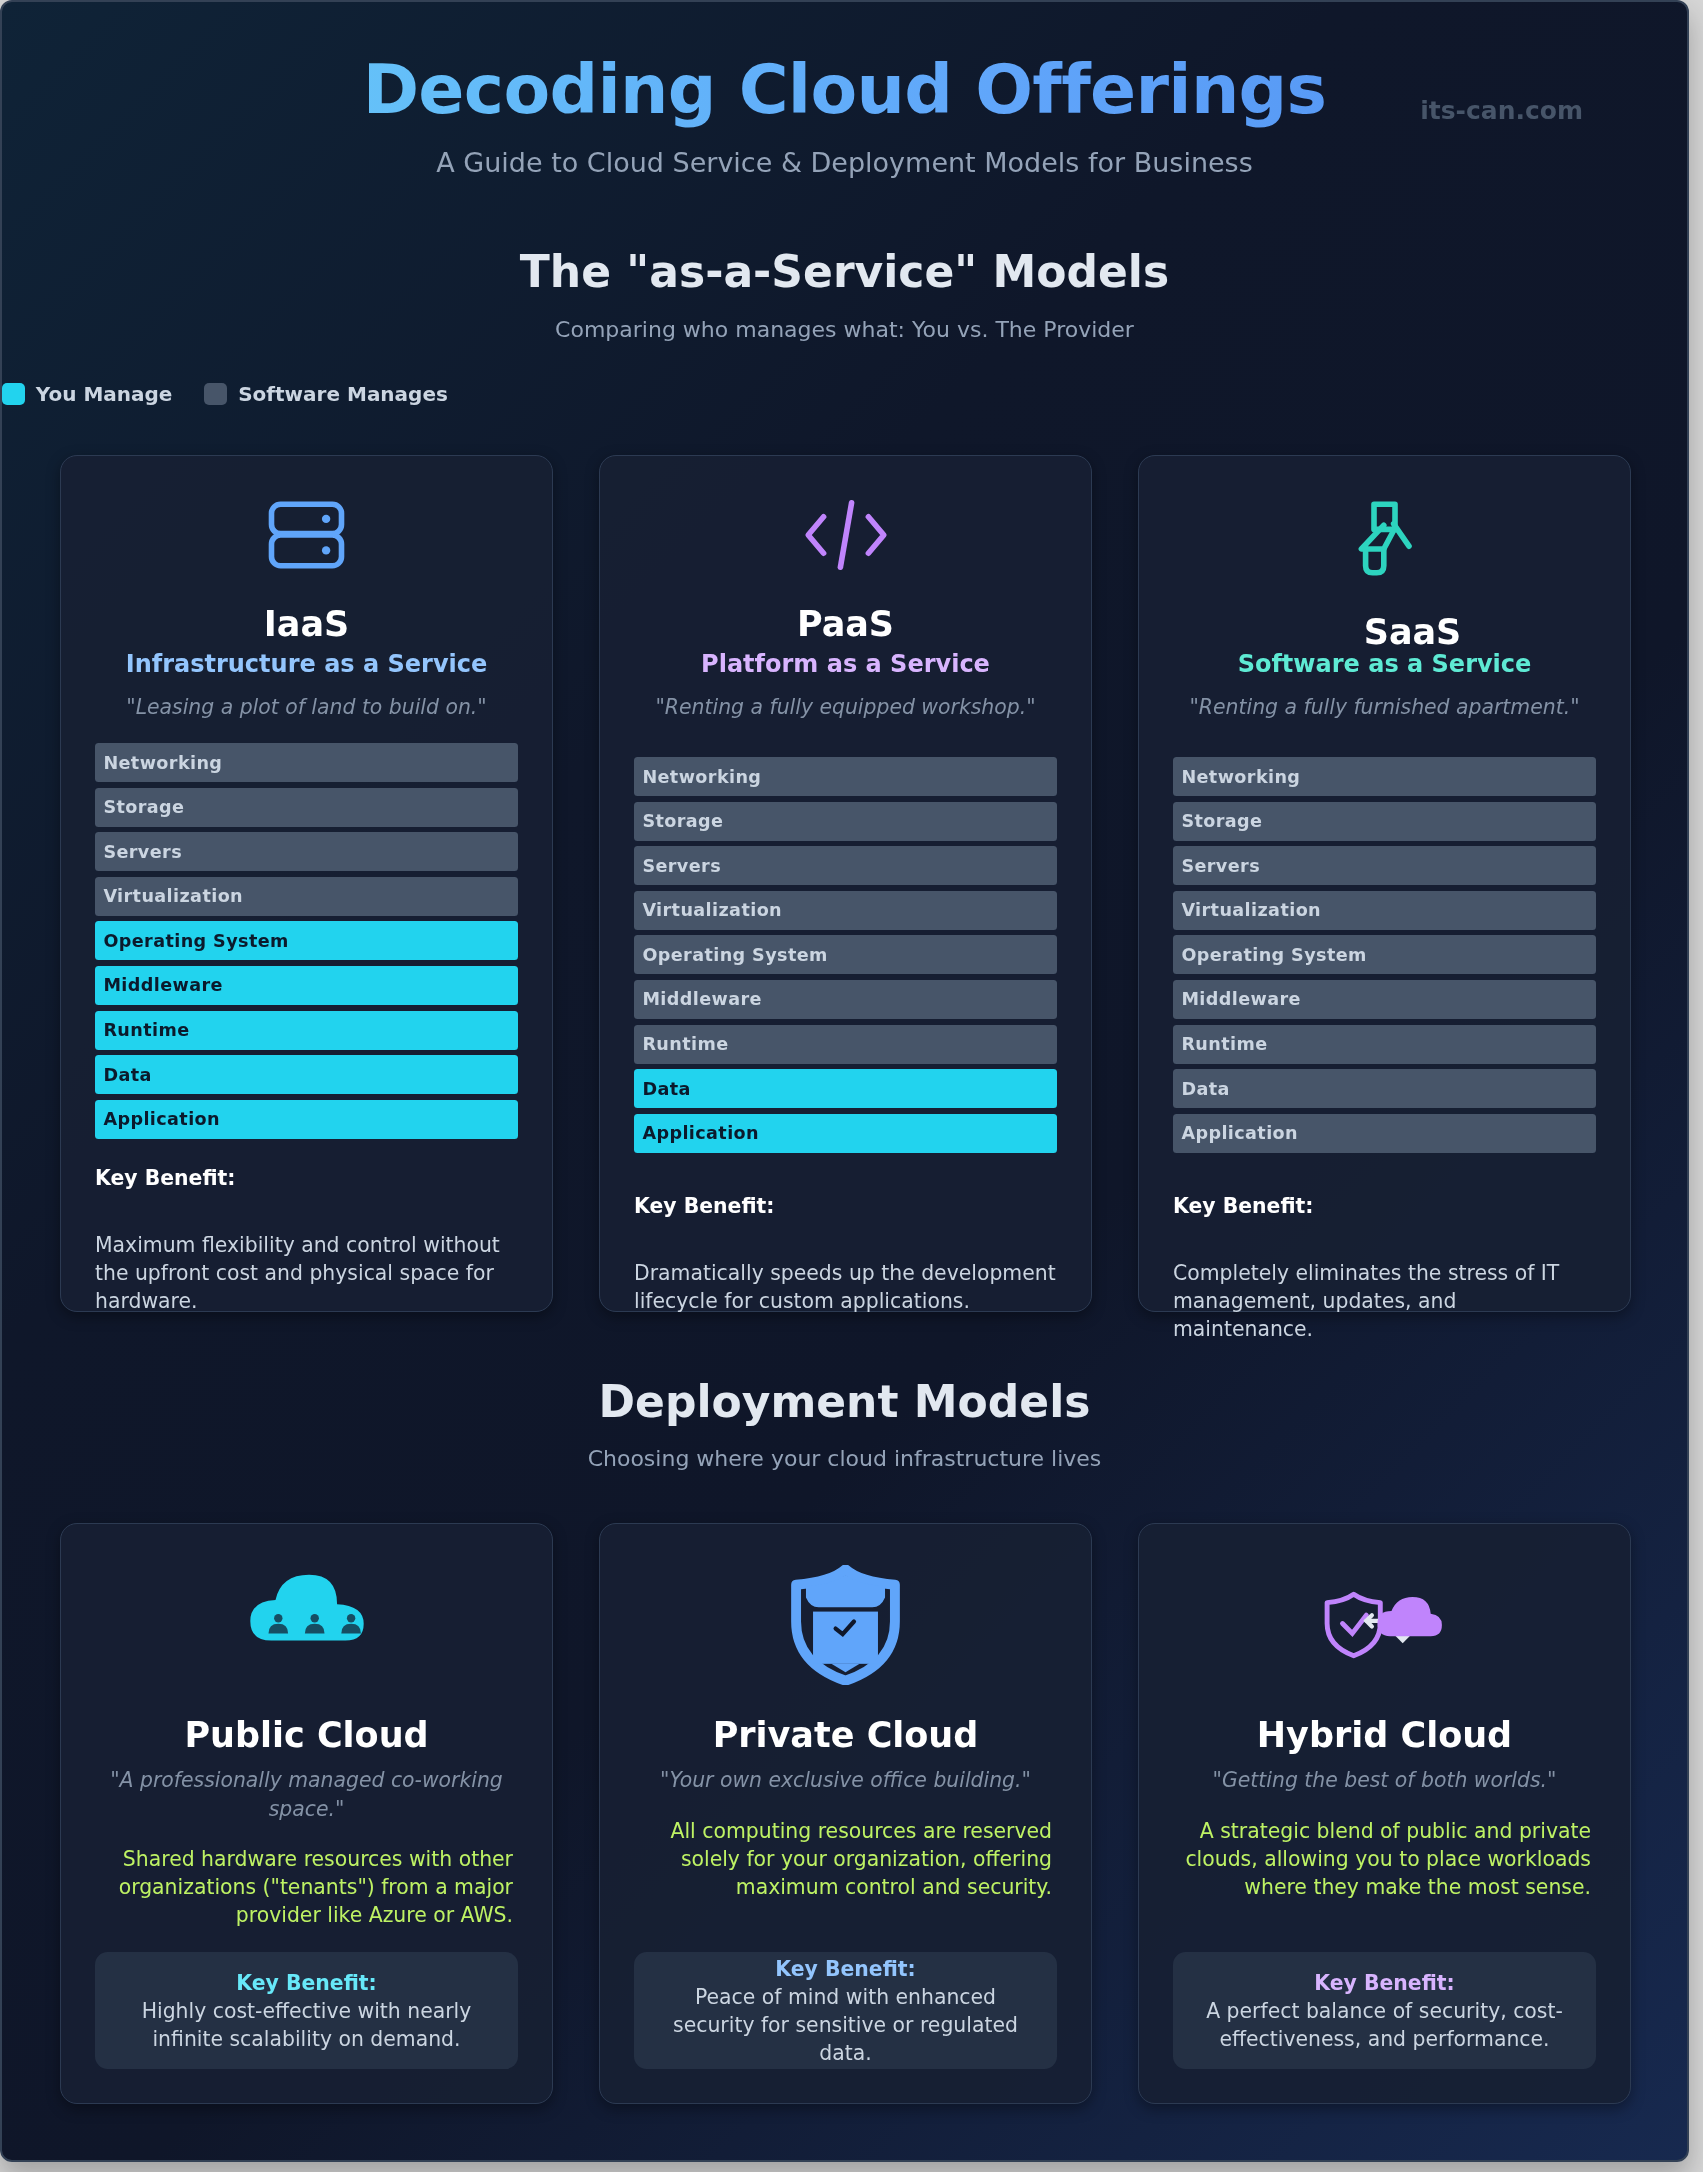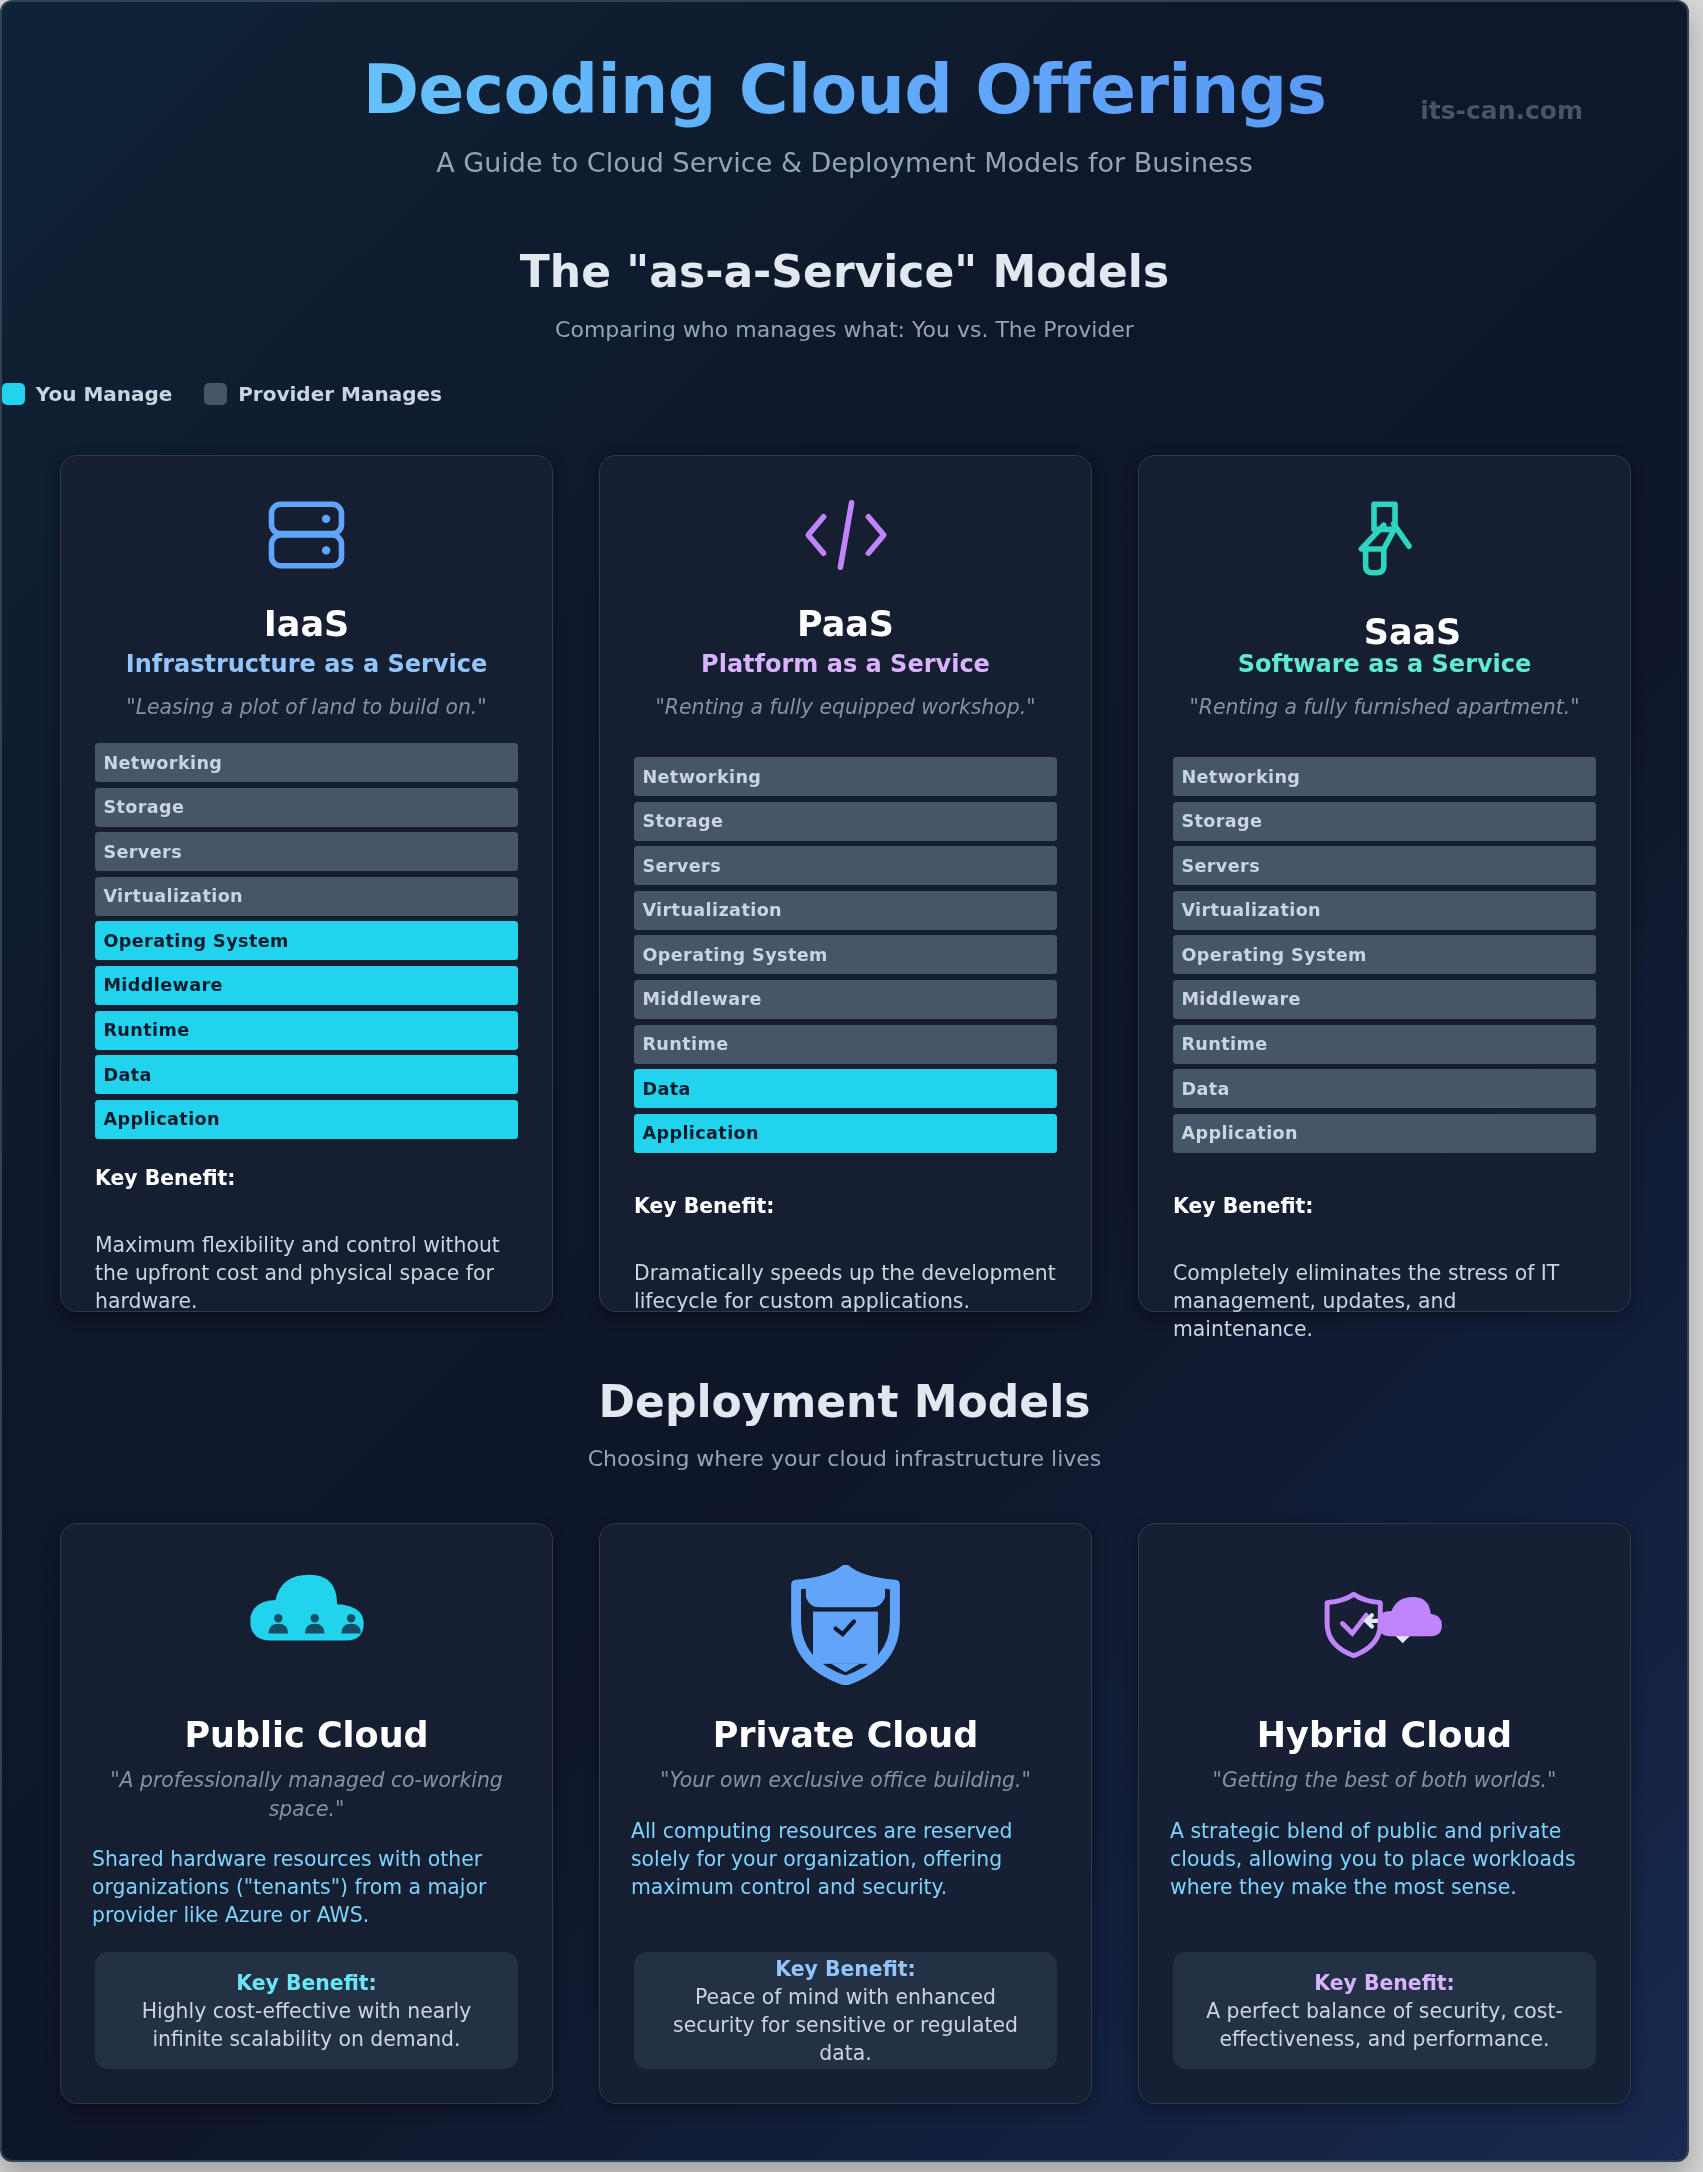--- a/index.html
+++ b/index.html
@@ -82,22 +82,22 @@
   }
   .layer.provider { background: #475569; color: #cbd5e1; }
   .layer.you { background: #22d3ee; color: #0b1a2c; }
 
   .benefit { position: absolute; left: 34px; right: 28px; }
   .benefit-label { font-size: 20.4px; font-weight: bold; color: #ffffff; line-height: 28px; }
   .benefit-text { font-size: 20.4px; color: #cbd5e1; line-height: 28px; margin-top: 39px; }
 
   .dep-name { top: 191px; }
   .dep-desc {
-    position: absolute; left: 31px; right: 39px; text-align: left;
-    font-size: 20.4px; color: #7dd3fc; line-height: 28px;
+    position: absolute; left: 45px; right: 39px; text-align: right;
+    font-size: 20.4px; color: #bef264; line-height: 28px;
   }
   .dep-benefit {
     position: absolute; left: 34px; right: 34px; top: 428px; height: 117px;
     background: #243044; border-radius: 12.7px;
     display: flex; flex-direction: column; align-items: center; justify-content: center;
     text-align: center; padding: 0 21px;
   }
   .dep-benefit .bl { font-size: 20.4px; font-weight: bold; line-height: 28px; }
   .dep-benefit .bt { font-size: 20.4px; color: #cbd5e1; line-height: 28px; }
 </style>
@@ -115,21 +115,21 @@
   <div class="section-title" style="top:244px;">The "as-a-Service" Models</div>
   <div class="section-subtitle" style="top:315px;">Comparing who manages what: You vs. The Provider</div>
 
   <div class="legend">
     <div class="legend-item">
       <span class="swatch" style="background:#22d3ee;"></span>
       <span>You Manage</span>
     </div>
     <div class="legend-item">
       <span class="swatch" style="background:#475569;"></span>
-      <span>Provider Manages</span>
+      <span>Software Manages</span>
     </div>
   </div>
 
   <div class="card svc-card" style="left:58px;">
     <div class="icon-wrap svc-icon">
       <svg width="79" height="70" viewBox="0 0 112 100">
         <rect x="6" y="6" width="100" height="42" rx="13" fill="none" stroke="#60a5fa" stroke-width="8"></rect>
         <rect x="6" y="50" width="100" height="44" rx="13" fill="none" stroke="#60a5fa" stroke-width="8"></rect>
         <circle cx="84" cy="27" r="6" fill="#60a5fa"></circle>
         <circle cx="84" cy="72" r="6" fill="#60a5fa"></circle>

